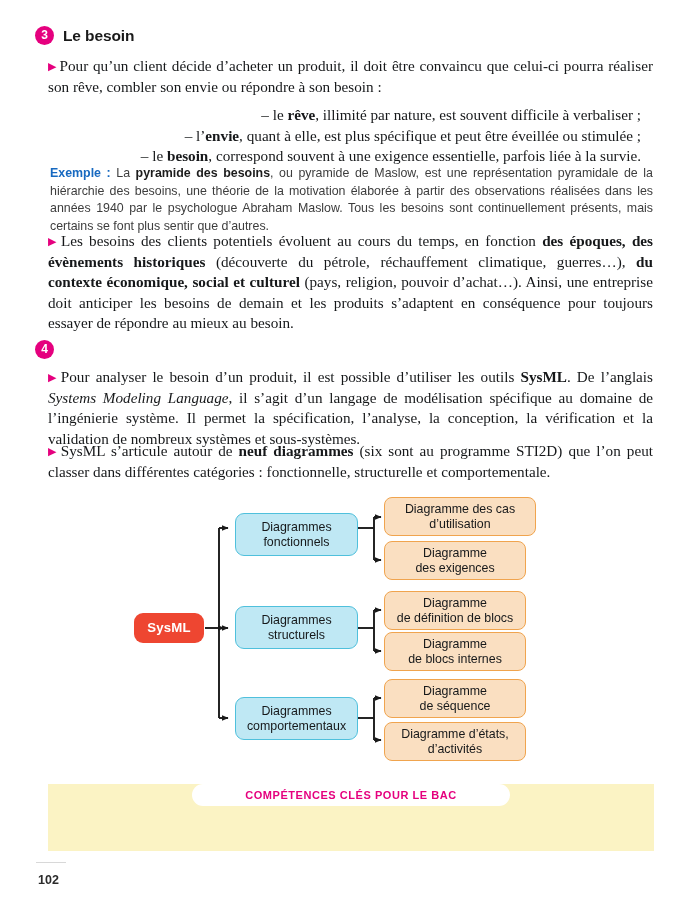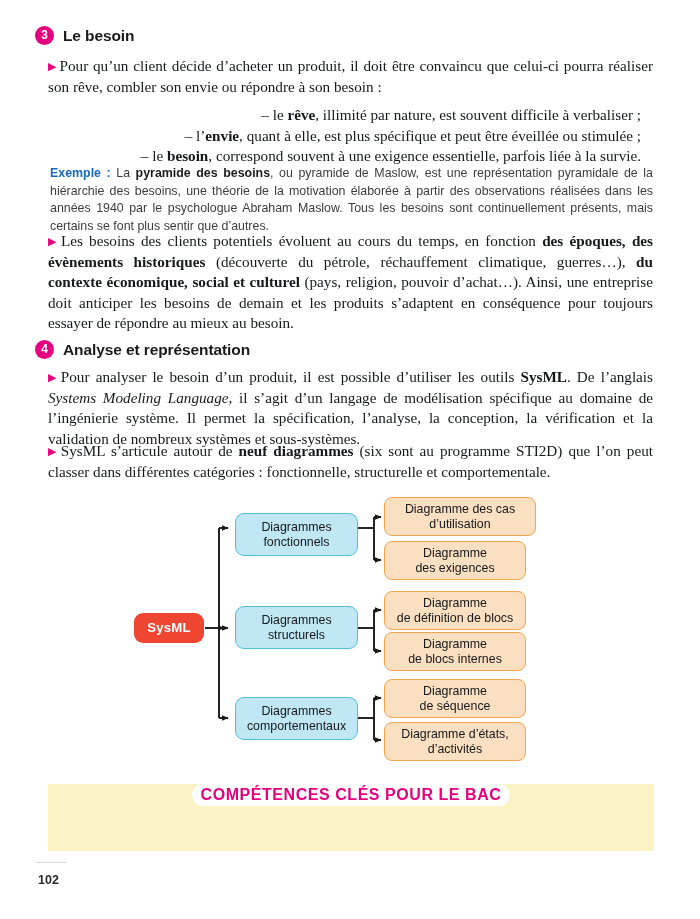--- a/index.html
+++ b/index.html
@@ -126,21 +126,21 @@
     position: absolute;
     background: #FBF3C4;
   }
   .skills-badge {
     position: absolute;
     background: #ffffff;
     border-radius: 11px;
     color: #E5007E;
     font-family: "Liberation Sans", sans-serif;
     font-weight: bold;
-    font-size: 16px;
+    font-size: 11px;
     letter-spacing: 0.55px;
     display: flex;
     align-items: center;
     justify-content: center;
     white-space: nowrap;
   }
   .skills-text {
     position: absolute;
     font-family: "Liberation Sans", sans-serif;
     font-size: 13.2px;
@@ -188,21 +188,20 @@
   <div class="exemple-block" style="position:absolute; left:50px; top:157px; width:603px;">
     <span class="exemple-label">Exemple</span><span class="exemple-label"> : </span><span>La </span><b>pyramide des besoins</b><span>, ou pyramide de Maslow, est une représentation pyramidale de la hiérarchie des besoins, une théorie de la motivation élaborée à partir des observations réalisées dans les années 1940 par le psychologue Abraham Maslow. Tous les besoins sont continuellement présents, mais certains se font plus sentir que d’autres.</span>
   </div>
 
   <div class="body-block" style="position:absolute; left:48px; top:231px; width:605px;">
     <span class="arrow-mark">▶</span><span>Les besoins des clients potentiels évoluent au cours du temps, en fonction </span><b>des époques, des évènements historiques</b><span> (découverte du pétrole, réchauffement climatique, guerres…), </span><b>du contexte économique, social et culturel</b><span> (pays, religion, pouvoir d’achat…). Ainsi, une entreprise doit anticiper les besoins de demain et les produits s’adaptent en conséquence pour toujours essayer de répondre au mieux au besoin.</span>
   </div>
 
   <div class="section-head" style="position:absolute; left:35px; top:340px;">
     <div class="num-badge">4</div>
-    <div class="section-title">Analyse et représentation</div>
   </div>
 
   <div class="body-block" style="position:absolute; left:48px; top:367px; width:605px;">
     <span class="arrow-mark">▶</span><span>Pour analyser le besoin d’un produit, il est possible d’utiliser les outils </span><b>SysML</b><span>. De l’anglais </span><i>Systems Modeling Language</i><span>, il s’agit d’un langage de modélisation spécifique au domaine de l’ingénierie système. Il permet la spécification, l’analyse, la conception, la vérification et la validation de nombreux systèmes et sous-systèmes.</span>
   </div>
 
   <div class="body-block" style="position:absolute; left:48px; top:441px; width:605px;">
     <span class="arrow-mark">▶</span><span>SysML s’articule autour de </span><b>neuf diagrammes</b><span> (six sont au programme STI2D) que l’on peut classer dans différentes catégories : fonctionnelle, structurelle et comportementale.</span>
   </div>
 

